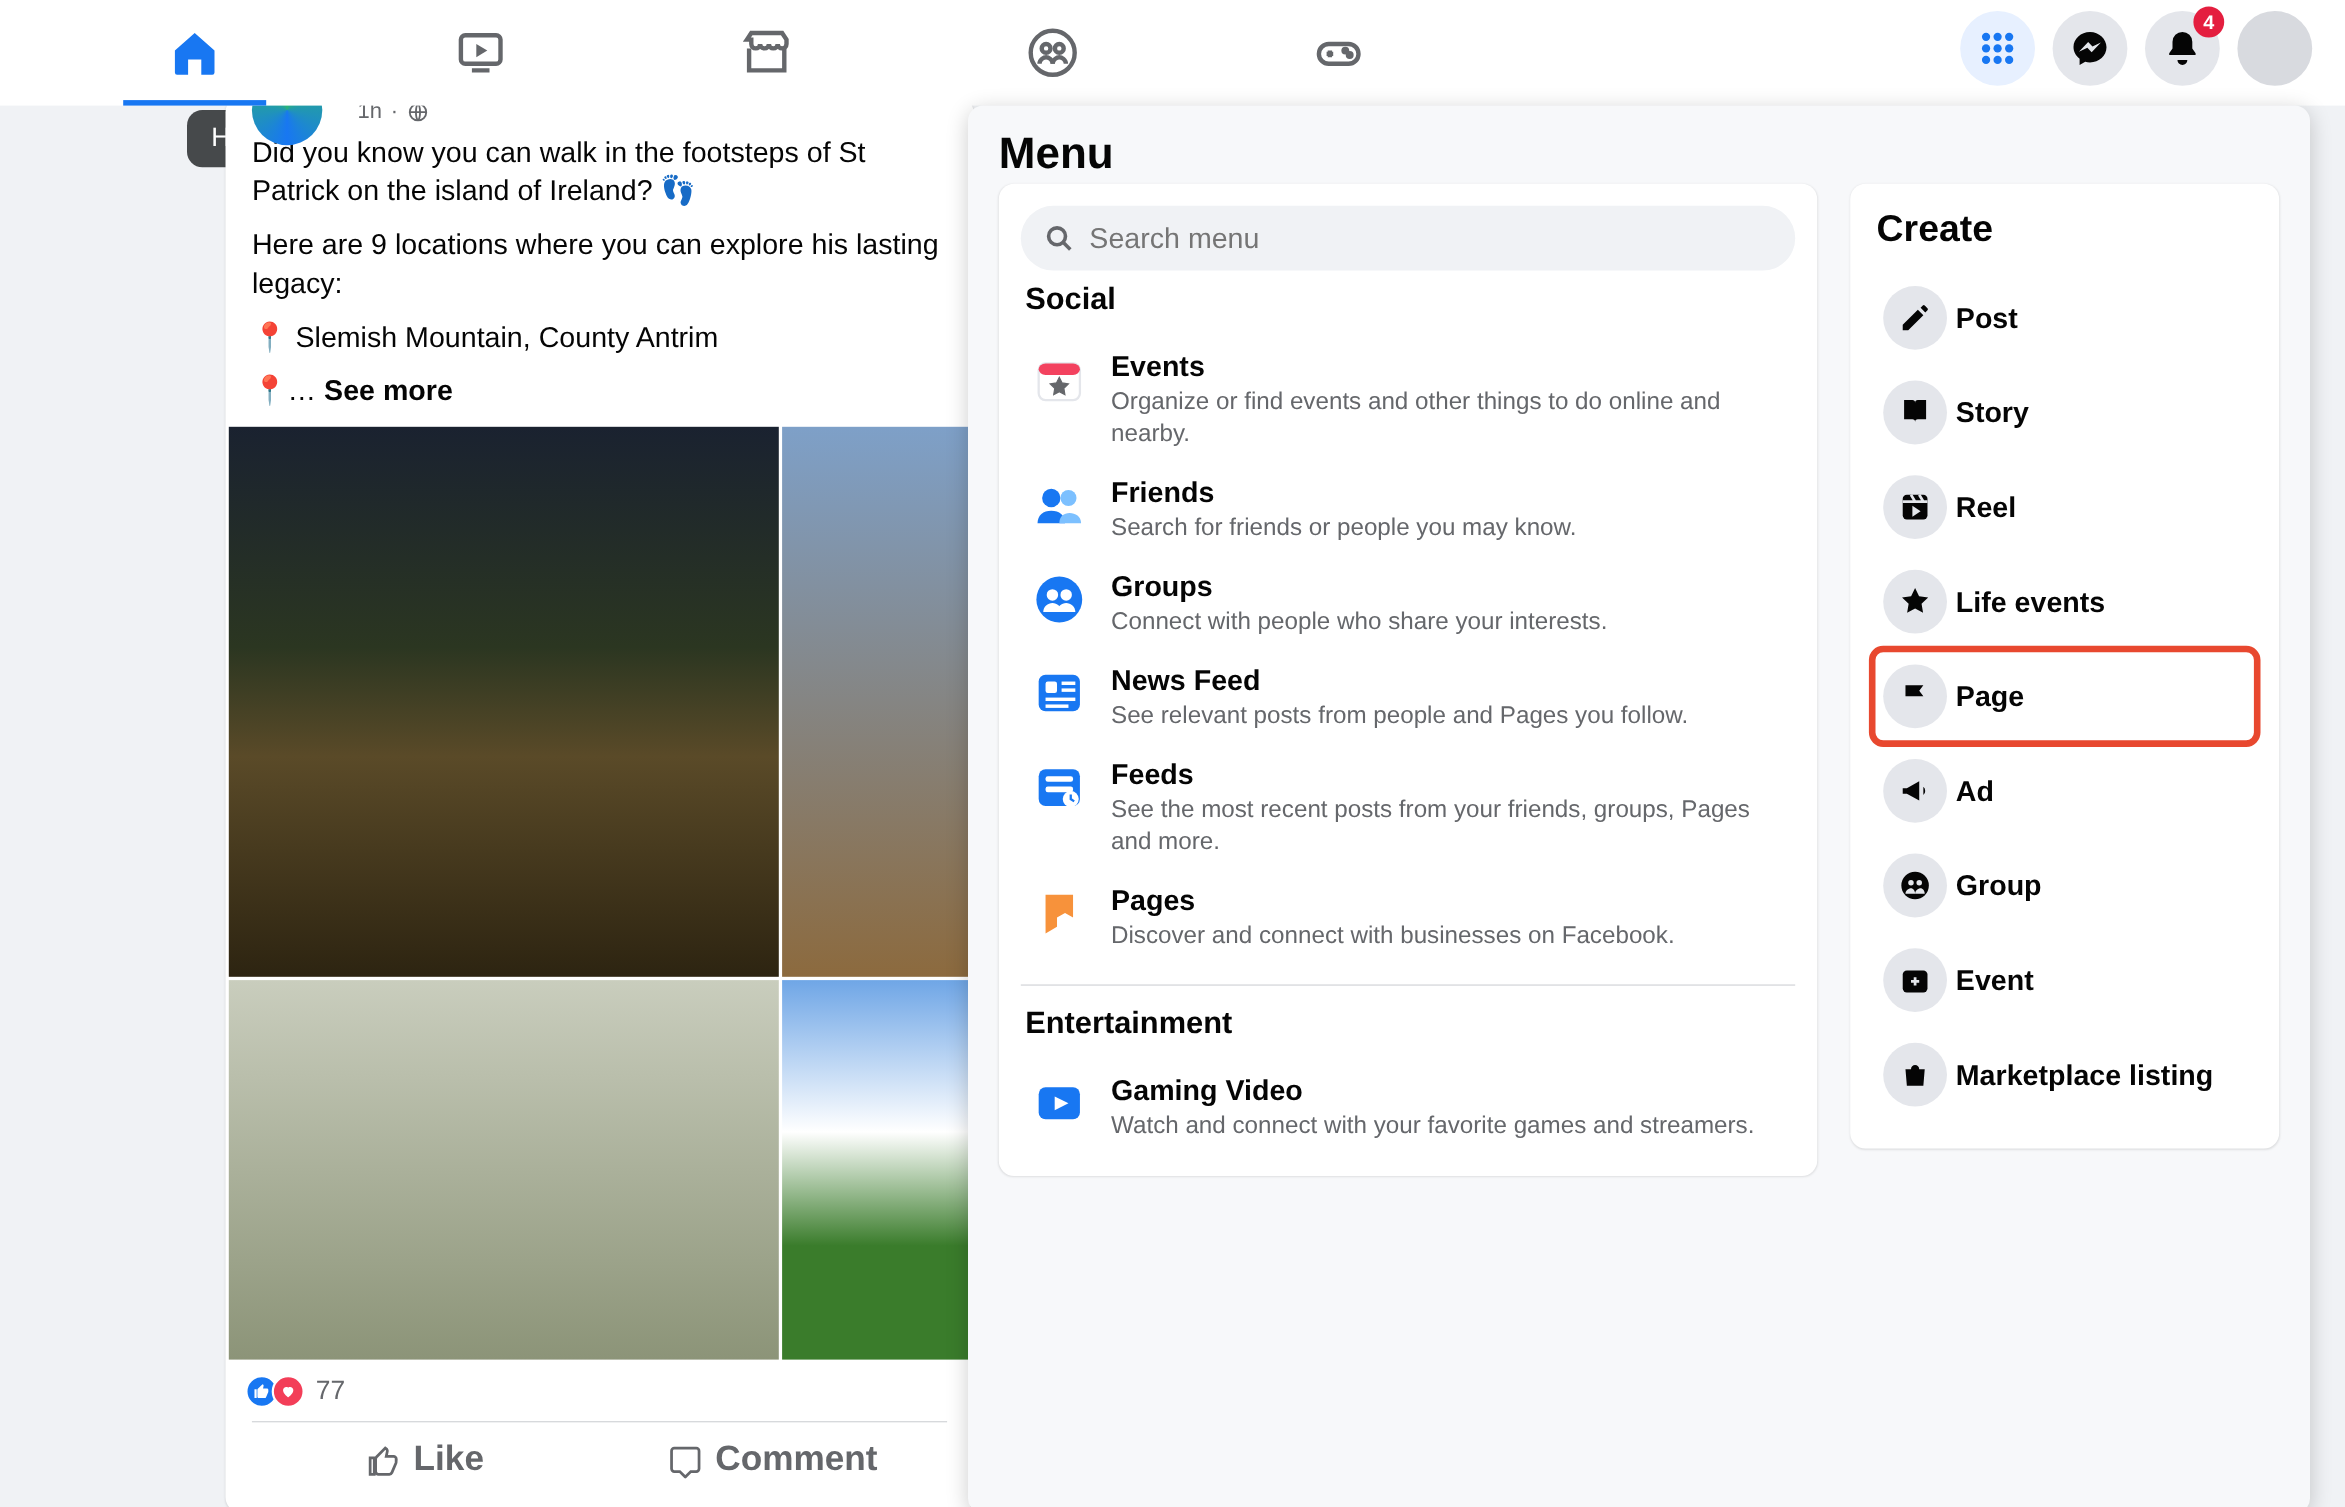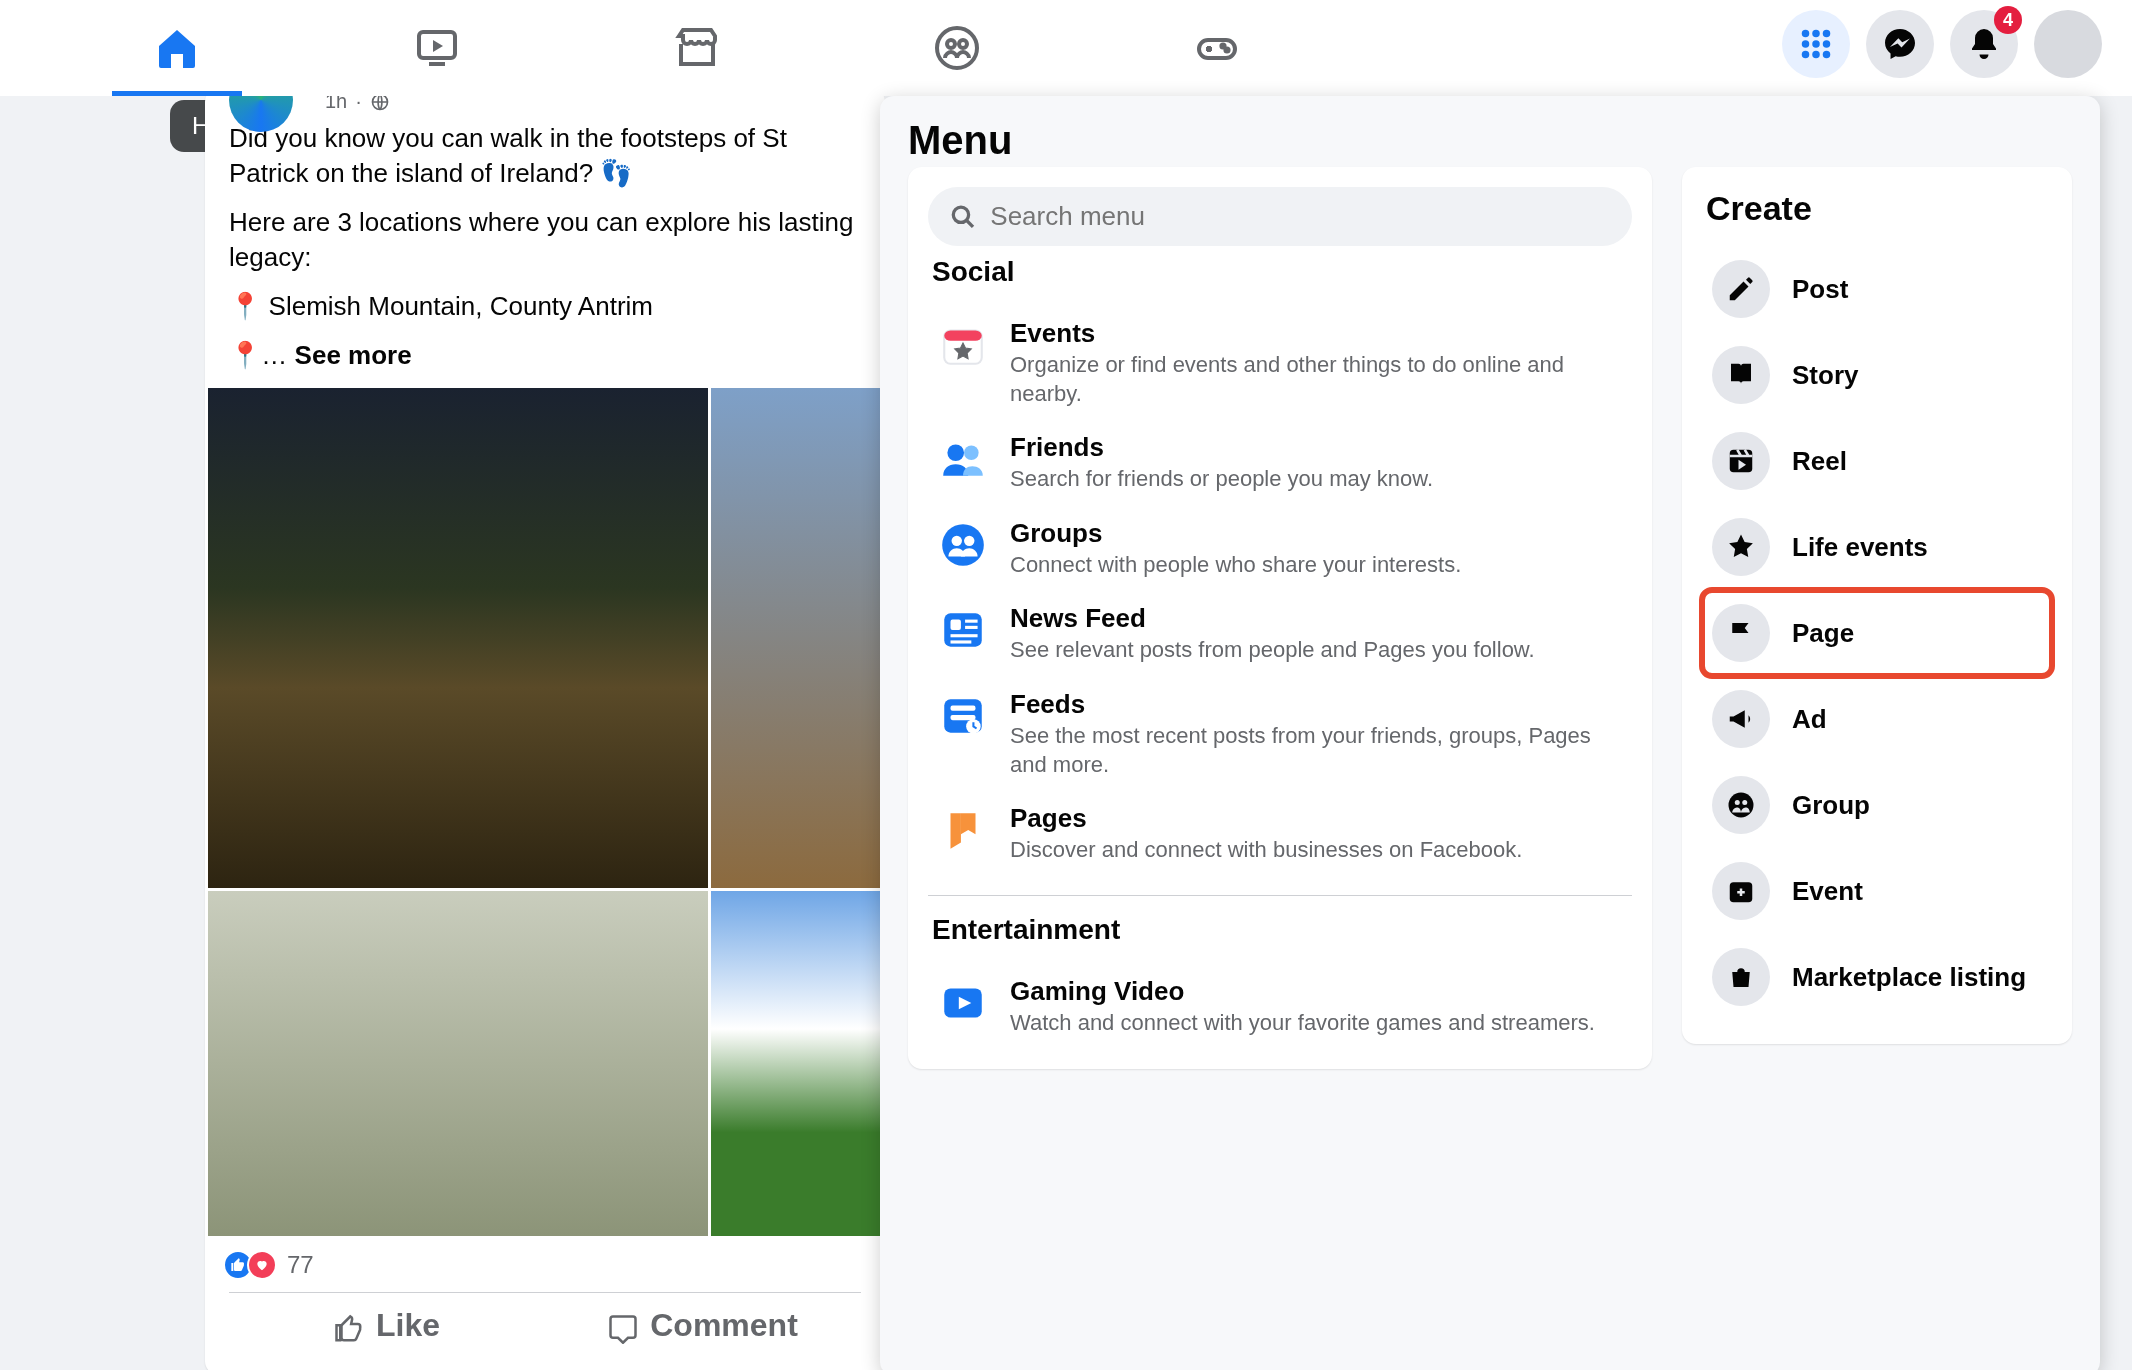--- a/index.html
+++ b/index.html
@@ -234,21 +234,21 @@
     border-radius:14px;
     padding: 18px 20px 24px;
     box-shadow: 0 1px 2px rgba(0,0,0,.1);
     align-self:flex-start;
   }
   .create-title{
     font-size:34px; font-weight:800; color:#050505;
     margin: 4px 4px 18px;
   }
   .create-item{
-    display:flex; align-items:center; gap:22px;
+    display:flex; align-items:center; gap:8px;
     padding: 14px 10px;
     border-radius:10px;
   }
   .create-item.highlight{
     outline: 6px solid #e8482f;
     outline-offset:-3px;
   }
   .ci-icon{
     width:58px; height:58px; border-radius:50%;
     background:#e4e6eb;
@@ -362,21 +362,21 @@
     <div class="post-avatar"></div>
     <span>1h</span>
     <span>·</span>
     <svg class="globe" viewBox="0 0 24 24">
         <circle cx="12" cy="12" r="9" fill="none" stroke="#65676b" stroke-width="2"></circle>
         <path d="M3 12h18M12 3c3 3 3 15 0 18M12 3c-3 3-3 15 0 18" fill="none" stroke="#65676b" stroke-width="2"></path>
       </svg>
   </div>
   <div class="post-text">
     <p>Did you know you can walk in the footsteps of St Patrick on the island of Ireland? 👣</p>
-    <p>Here are 3 locations where you can explore his lasting legacy:</p>
+    <p>Here are 9 locations where you can explore his lasting legacy:</p>
     <p>📍 Slemish Mountain, County Antrim</p>
     <p><span>📍… </span><span class="see-more">See more</span></p>
   </div>
   <div class="photo-grid">
     <div class="ph ph1"></div>
     <div class="ph ph2"></div>
     <div class="ph ph3"></div>
     <div class="ph ph4"></div>
   </div>
   <div class="reactions">

